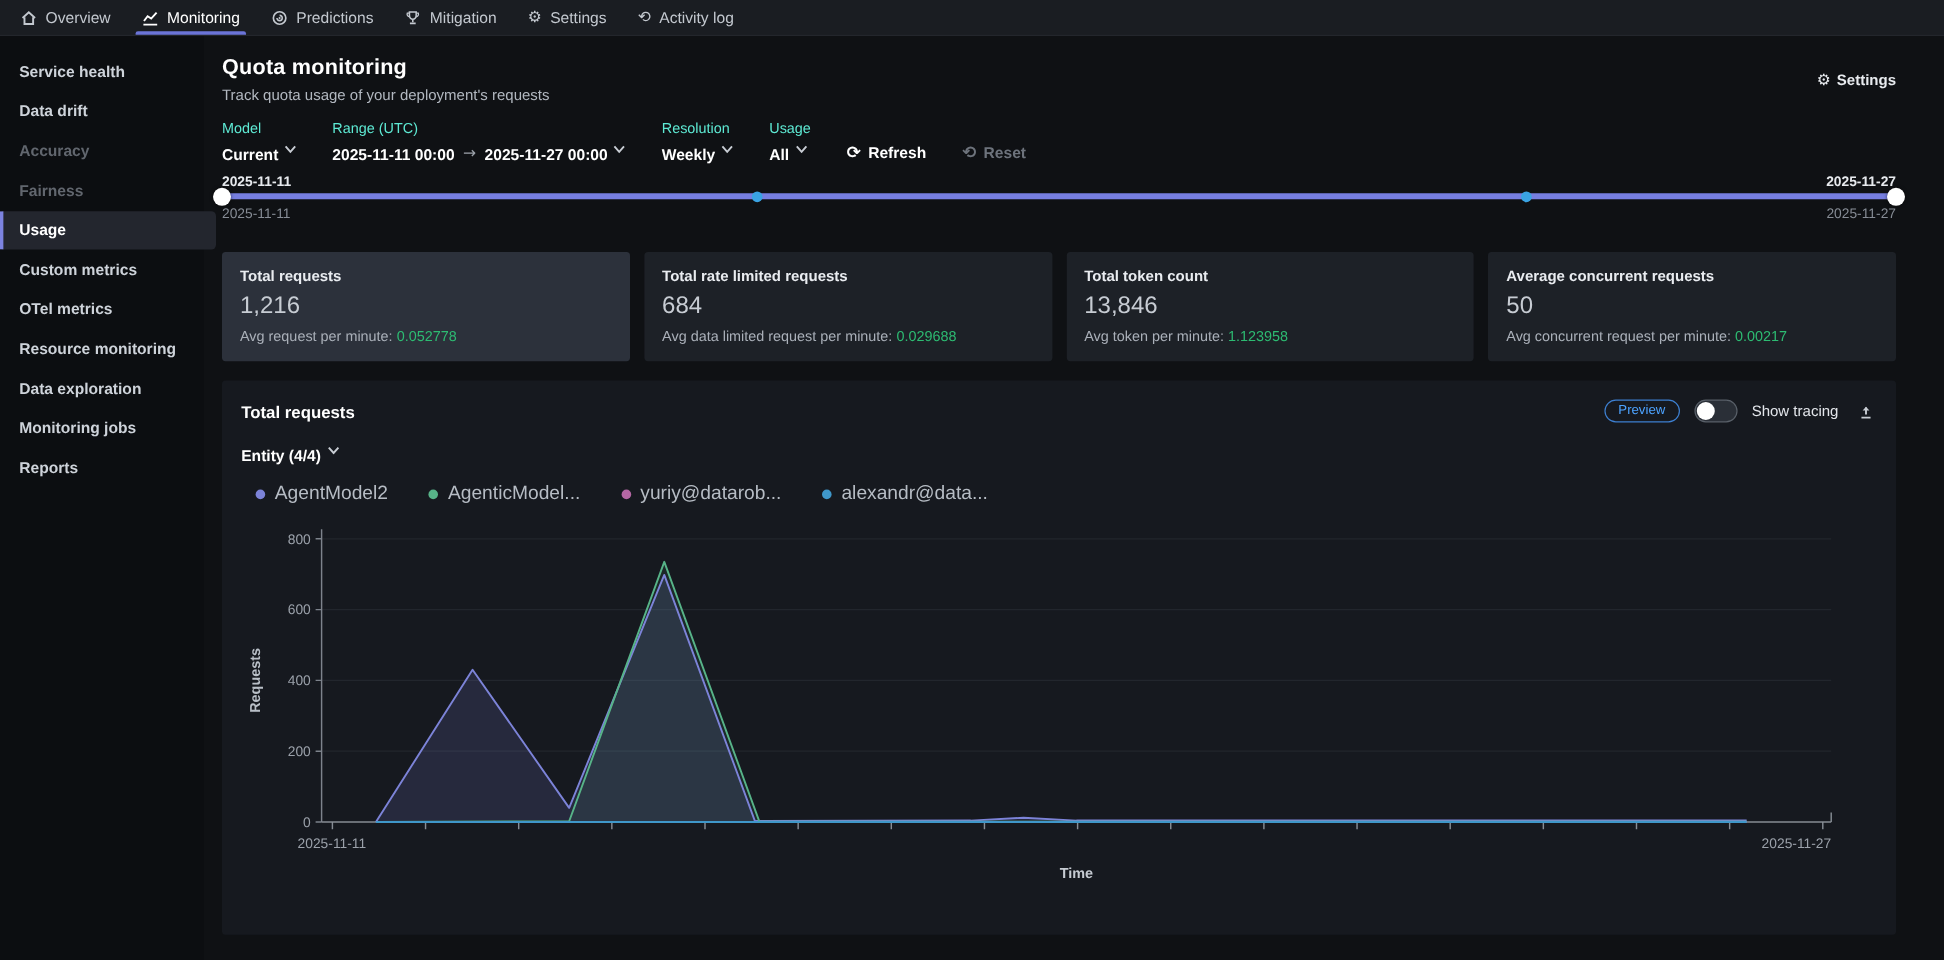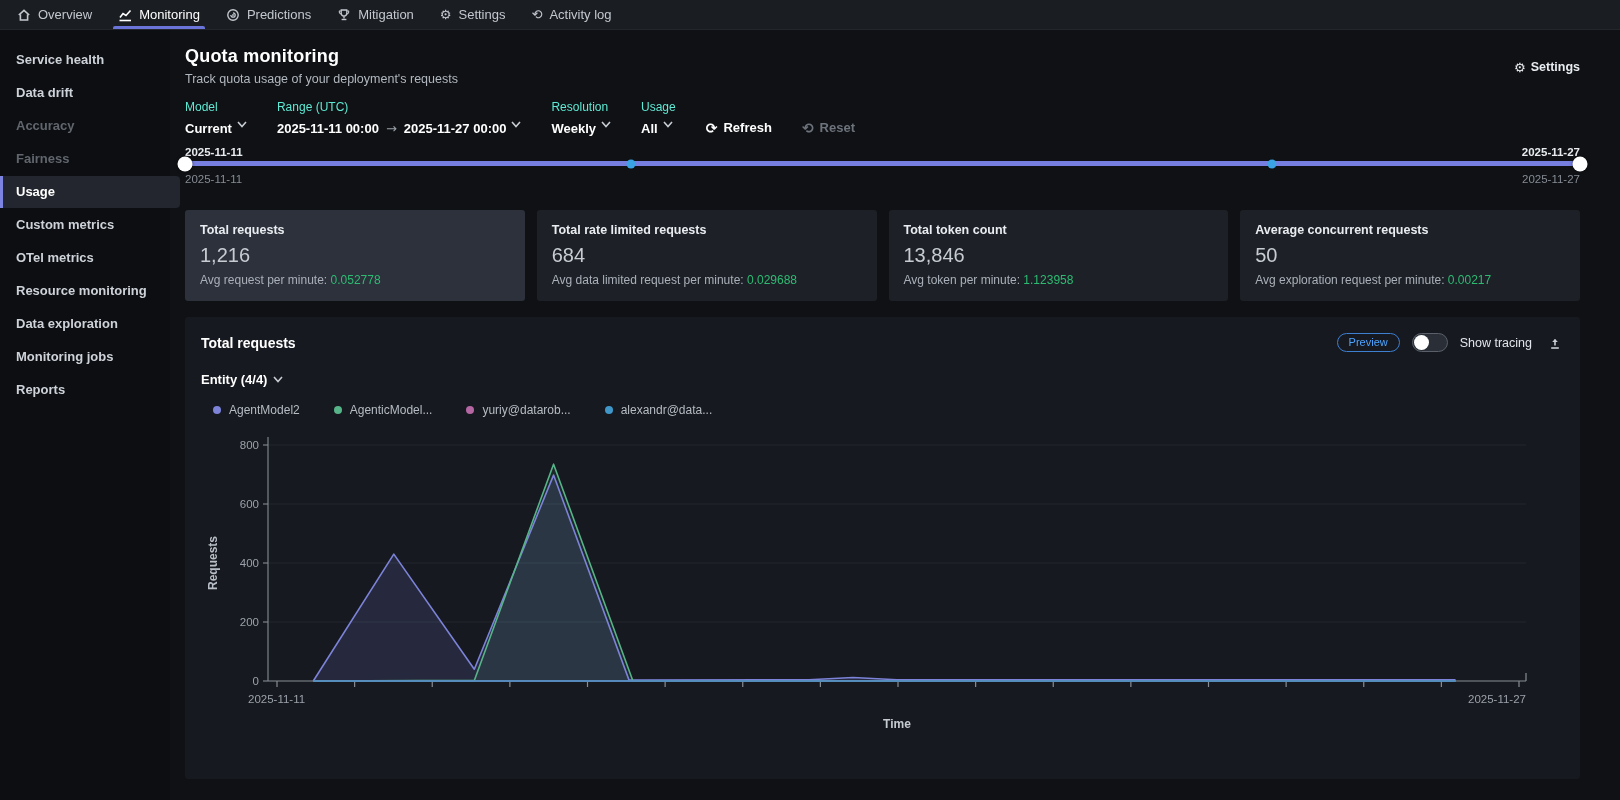--- a/index.html
+++ b/index.html
@@ -72,24 +72,24 @@
   .chart-head { display:flex; justify-content:space-between; align-items:center; }
   .chart-title { font-size:14px; font-weight:bold; color:#ffffff; }
   .chart-controls { display:flex; align-items:center; gap:12px;text-align:center; }
   .preview-badge { font-size:11px; color:#4da3ff; border:1px solid #3d7fd0; border-radius:10px;
     padding:2px 11px 3px; }
   .toggle { width:36px; height:19px; border-radius:10px; background:#2a2f37; border:1px solid #596069;
     position:relative; cursor:pointer; }
   .toggle-knob { position:absolute; left:1px; top:1px; width:15px; height:15px; border-radius:50%; background:#ffffff; }
   .toggle-label { font-size:12.5px; color:#e2e5ea; }
   .export-icon { cursor:pointer; margin-left:4px; }
-  .entity-row { margin-top:20px; display:flex; align-items:center; gap:6px;
+  .entity-row { margin-top:20px; display:flex; align-items:flex-start; gap:6px;
     font-size:13px; font-weight:bold; color:#ffffff; cursor:pointer; }
   .legend { display:flex; gap:34px; margin-top:16px; margin-left:12px; }
-  .legend-item { display:flex; align-items:center; gap:8px; font-size:12px; color:#b6bcc4; }
+  .legend-item { display:flex; align-items:center; gap:8px; font-size:16px; color:#b6bcc4; }
   .legend-dot { width:8px; height:8px; border-radius:50%; flex:none; }
   .chart-area { margin-top:8px; }
   svg text { font-family:"Liberation Sans", sans-serif; }
 </style>
 </head>
 <body>
 
 <div class="topnav">
   <div class="nav-item">
     <svg width="14" height="14" viewBox="0 0 14 14">
@@ -240,21 +240,21 @@
         <div class="stat-sub"><span>Avg data limited request per minute:</span> <span class="green">0.029688</span></div>
       </div>
       <div class="stat-card">
         <div class="stat-title">Total token count</div>
         <div class="stat-value">13,846</div>
         <div class="stat-sub"><span>Avg token per minute:</span> <span class="green">1.123958</span></div>
       </div>
       <div class="stat-card">
         <div class="stat-title">Average concurrent requests</div>
         <div class="stat-value">50</div>
-        <div class="stat-sub"><span>Avg exploration request per minute:</span> <span class="green">0.00217</span></div>
+        <div class="stat-sub"><span>Avg concurrent request per minute:</span> <span class="green">0.00217</span></div>
       </div>
     </div>
 
     <div class="chart-panel">
       <div class="chart-head">
         <div class="chart-title">Total requests</div>
         <div class="chart-controls">
           <span class="preview-badge">Preview</span>
           <div class="toggle">
             <div class="toggle-knob"></div>

